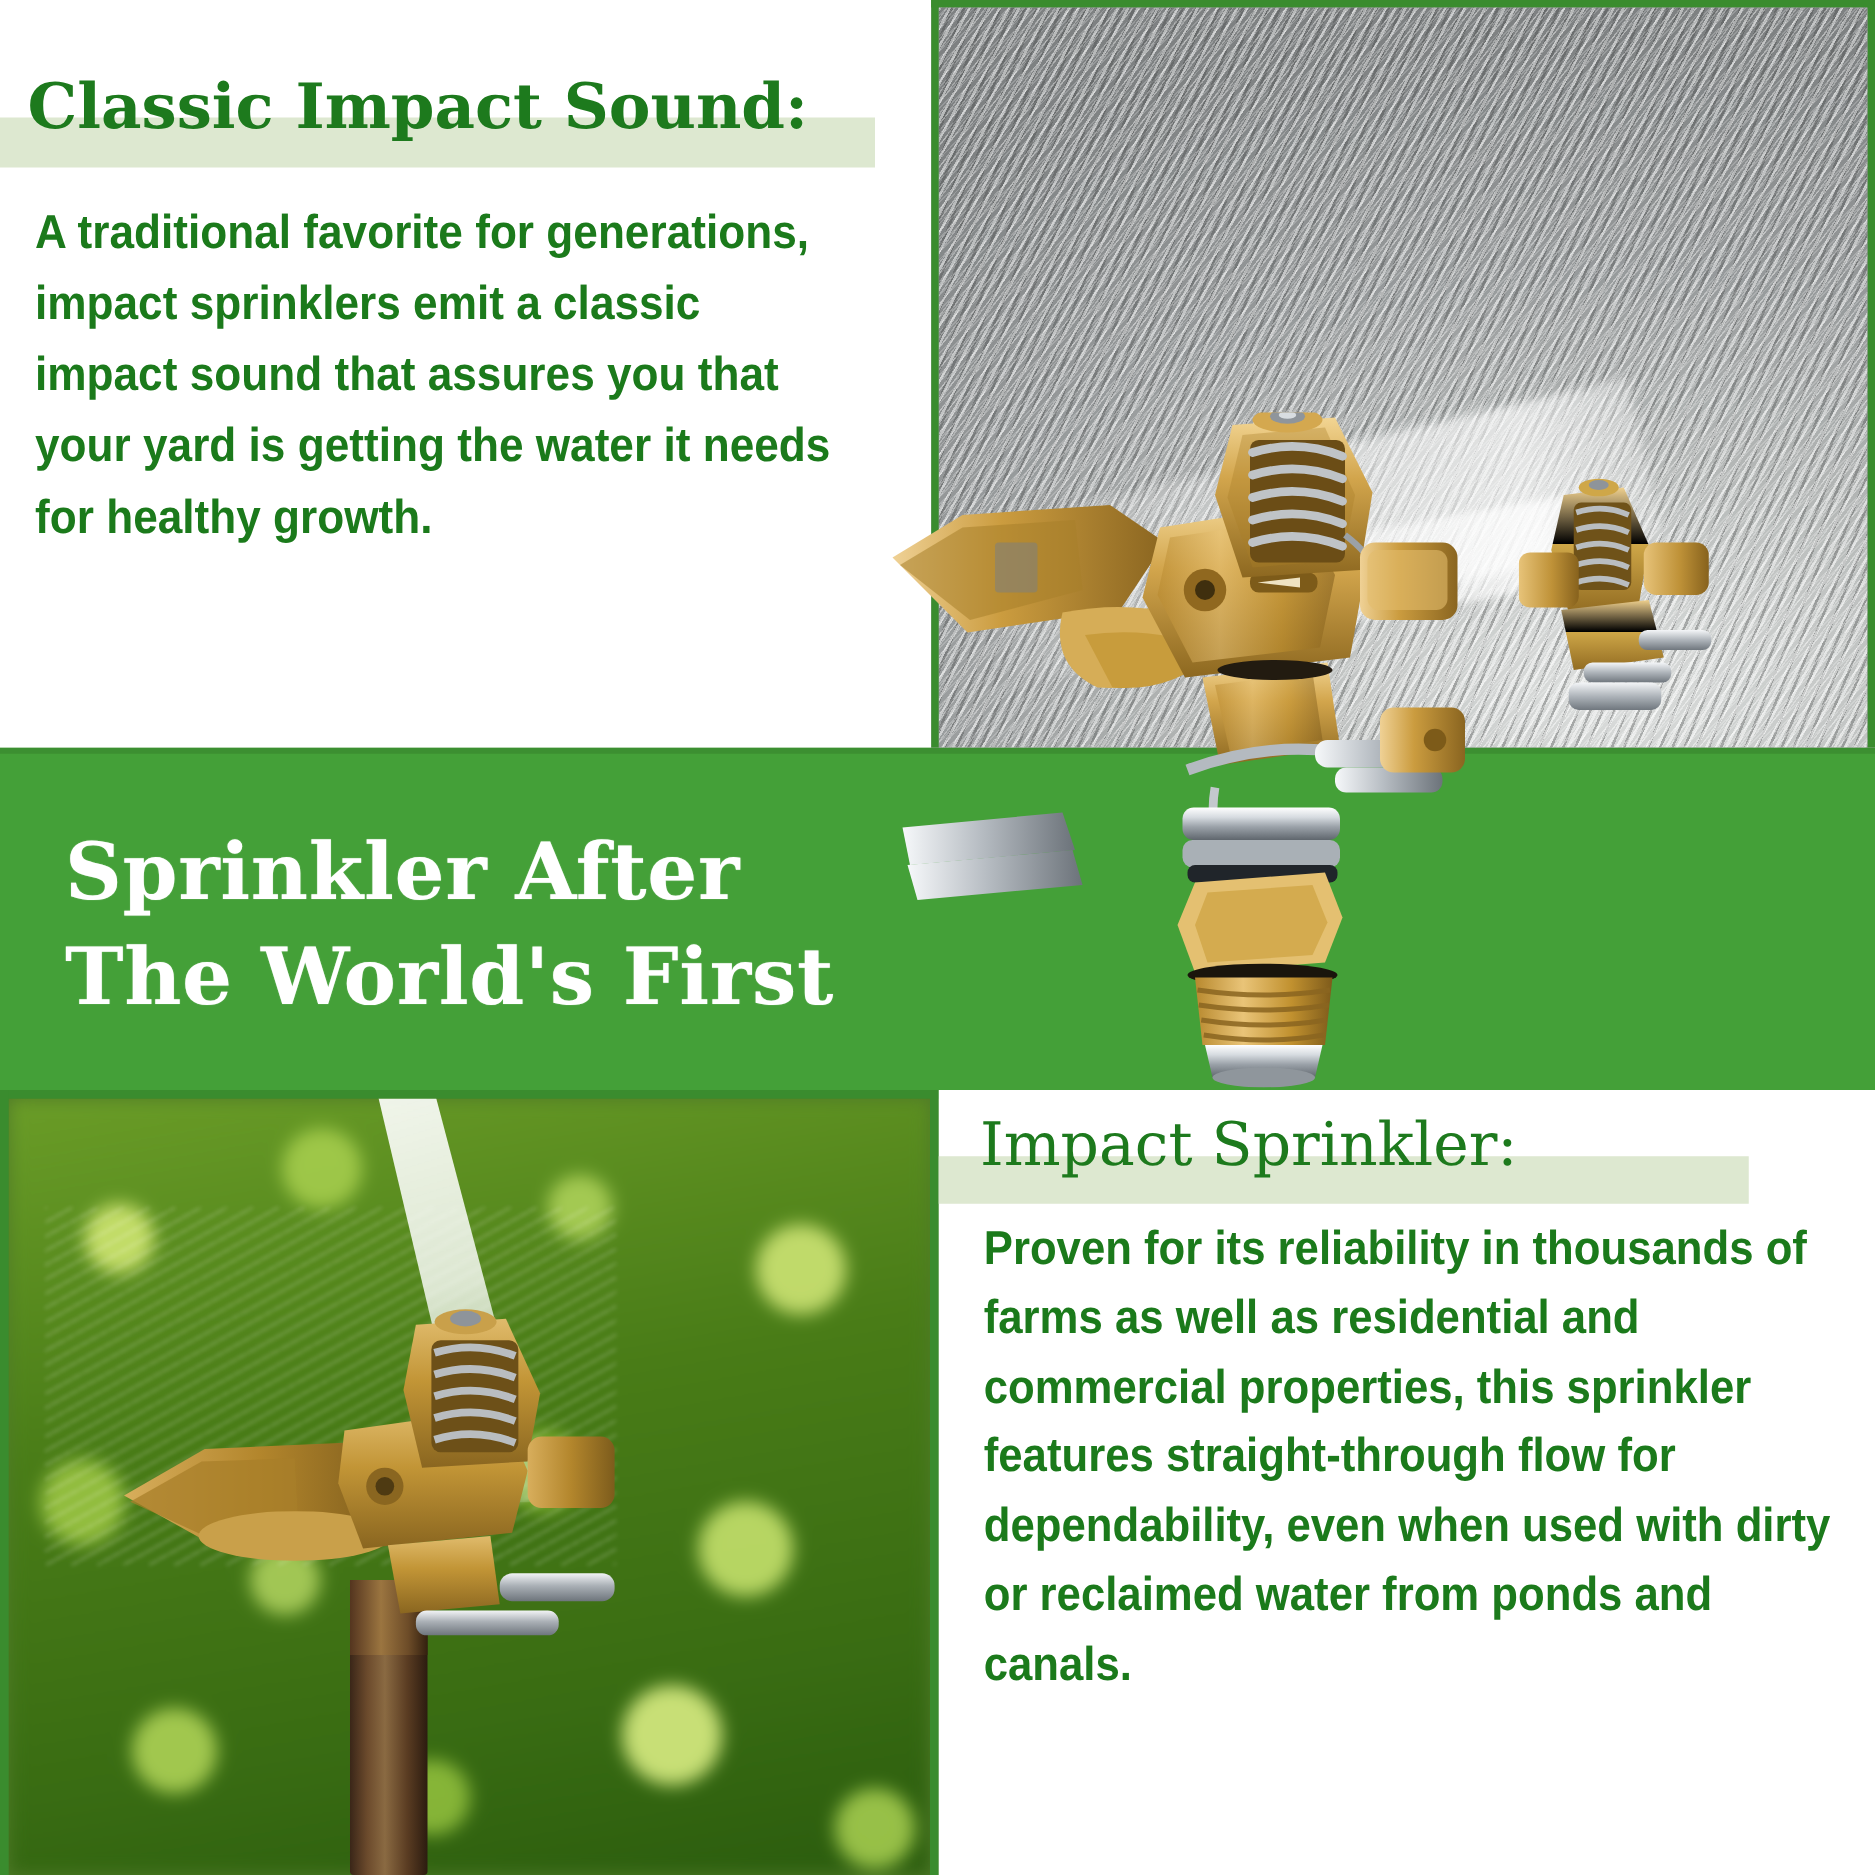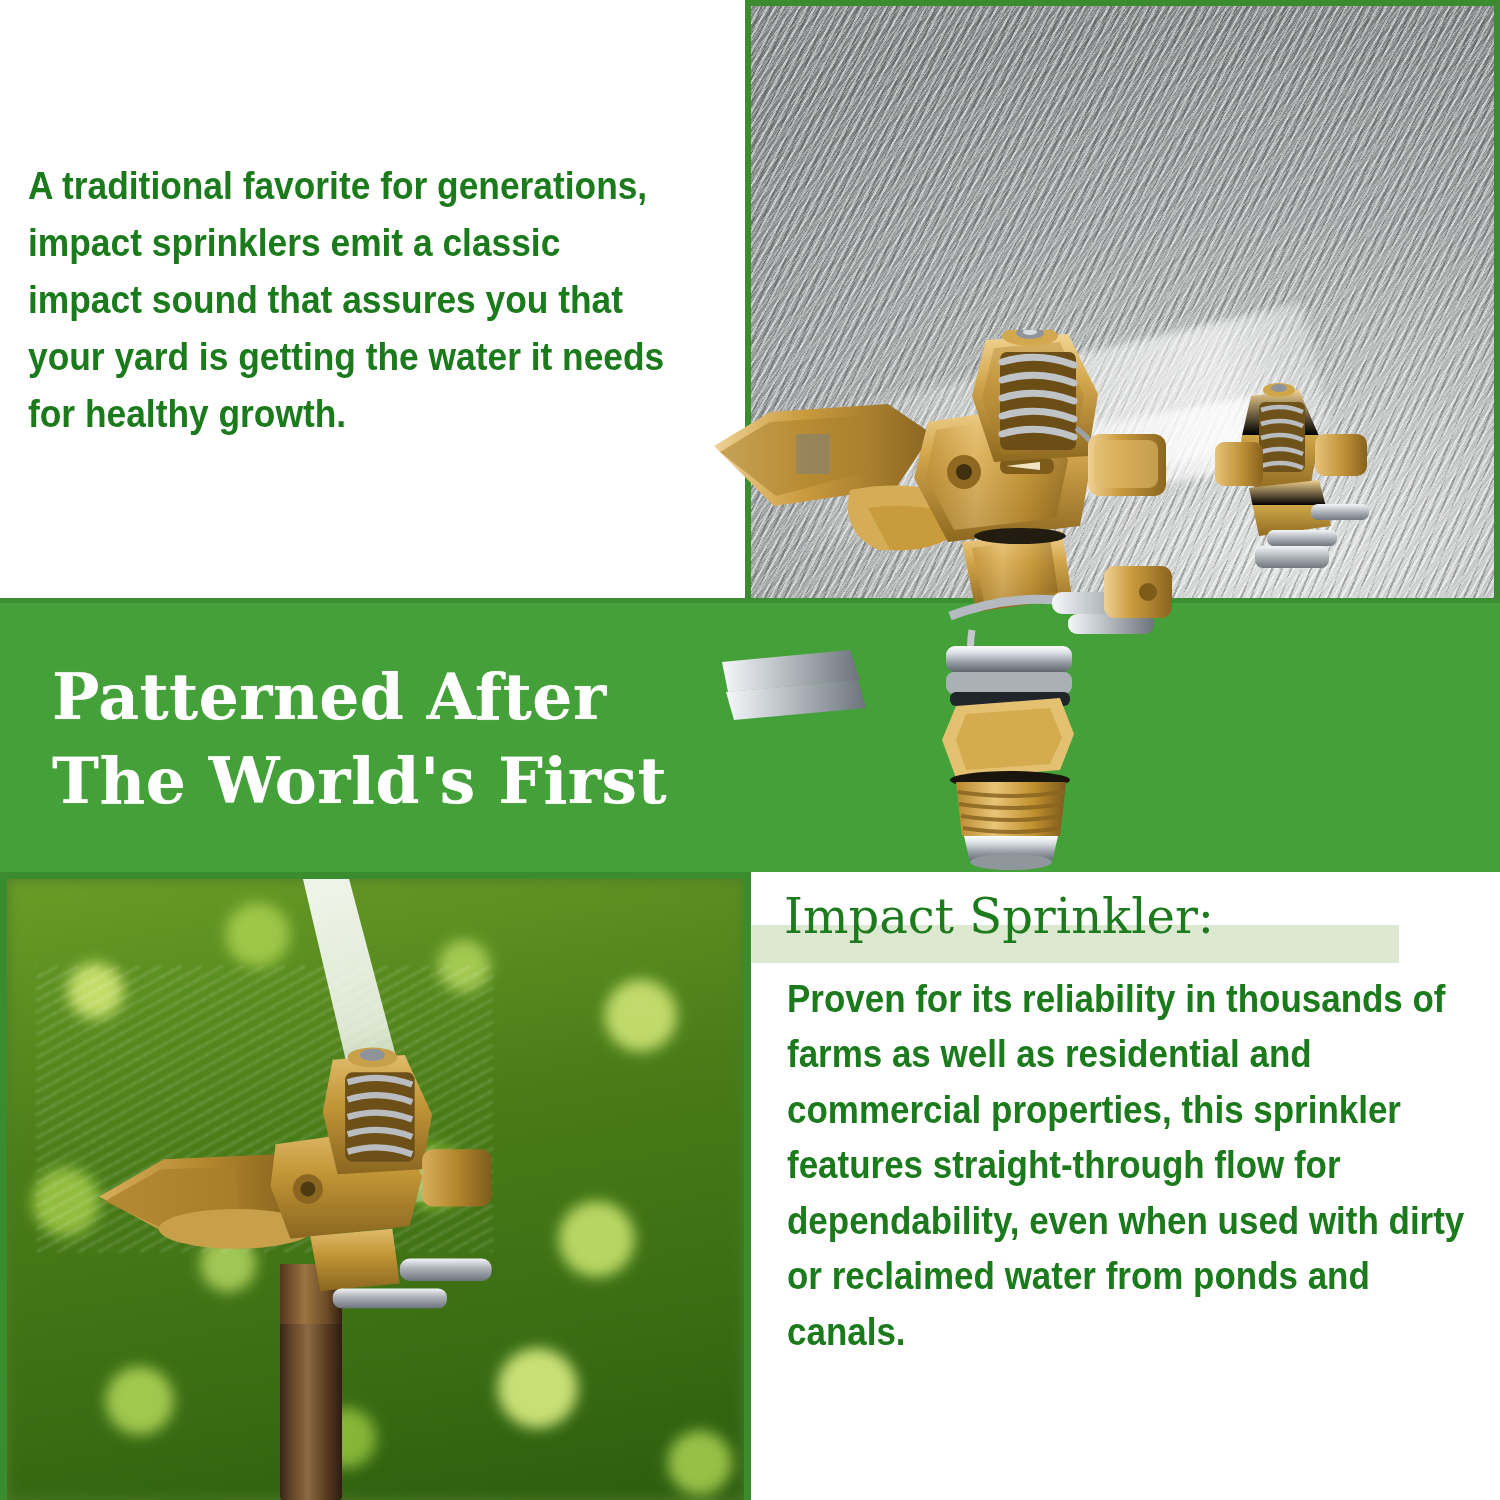--- a/index.html
+++ b/index.html
@@ -145,25 +145,29 @@
   .main-spr{position:absolute;left:700px;top:330px;width:580px;height:540px;z-index:6;}
   .spr2{position:absolute;left:1215px;top:380px;width:190px;height:240px;z-index:5;}
 </style>
 </head>
 <body>
 
 <div class="canvas">
 
   <div class="banner">
     <div class="banner-topline"></div>
-    <div class="banner-title">Patterned After
+    <div class="banner-title">Sprinkler After
 The World's First</div>
   </div>
 
   <div class="panel-tl">
+    <div class="tl-head-wrap">
+      <div class="tl-head-hl"></div>
+      <div class="tl-head">Classic Impact Sound:</div>
+    </div>
     <div class="tl-body">A traditional favorite for generations,  impact sprinklers emit a classic impact sound that assures you that your yard is getting the water it needs for healthy growth.</div>
   </div>
 
   <div class="photo-tr">
     <div class="spray-bg"></div>
     <div class="spray-jet"></div>
     <div class="spray-jet2"></div>
   </div>
 
   <div class="photo-bl">

